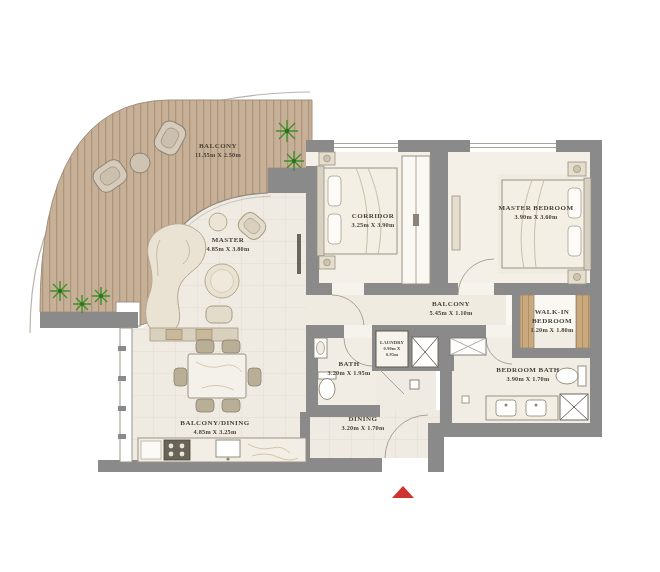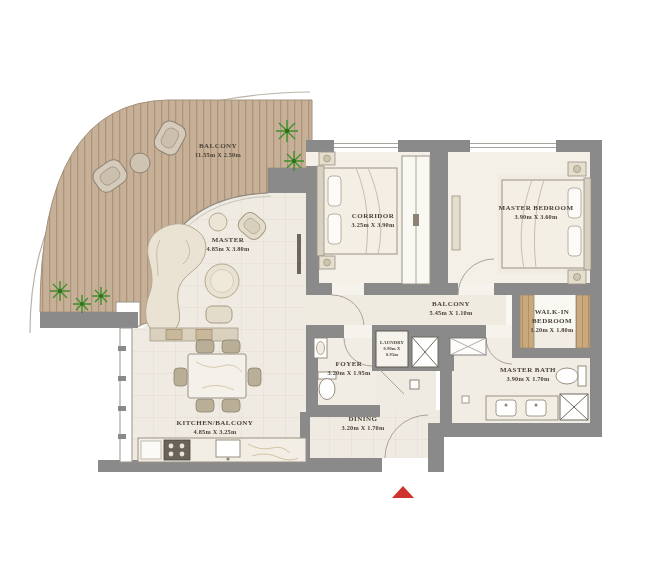--- a/index.html
+++ b/index.html
@@ -305,33 +305,33 @@
 </div>
 <div class="rm" style="left:451px;top:309px">
   <span class="rname">BALCONY</span>
   <span class="rdims">5.45m X 1.10m</span>
 </div>
 <div class="rm wrap" style="left:552px;top:321px;width:54px">
   <span class="rname">WALK-IN BEDROOM</span>
   <span class="rdims">1.20m X 1.80m</span>
 </div>
 <div class="rm" style="left:349px;top:369px">
-  <span class="rname">FOYER</span>
+  <span class="rname">BATH</span>
   <span class="rdims">3.20m X 1.95m</span>
 </div>
 <div class="rm wrap small" style="left:392px;top:349px;width:29px">
   <span class="rname">LAUNDRY</span>
   <span class="rdims">0.90m X 0.95m</span>
 </div>
 <div class="rm" style="left:528px;top:375px">
-  <span class="rname">MASTER BATH</span>
+  <span class="rname">BEDROOM BATH</span>
   <span class="rdims">3.90m X 1.70m</span>
 </div>
 <div class="rm" style="left:215px;top:428px">
-  <span class="rname">KITCHEN/BALCONY</span>
+  <span class="rname">BALCONY/DINING</span>
   <span class="rdims">4.85m X 3.25m</span>
 </div>
 <div class="rm" style="left:363px;top:424px">
   <span class="rname">DINING</span>
   <span class="rdims">3.20m X 1.70m</span>
 </div>
 
 </div>
 
 </body></html>

